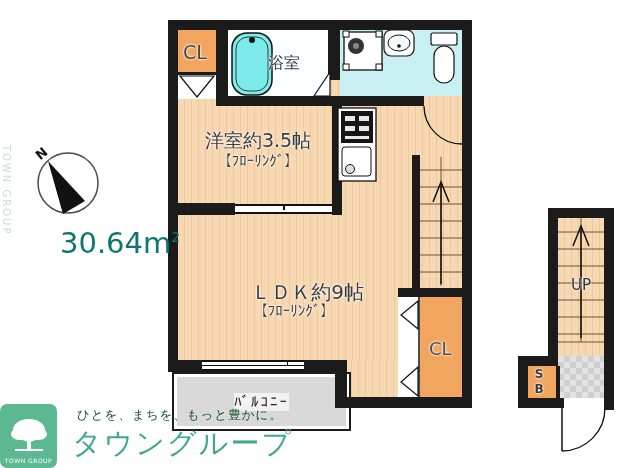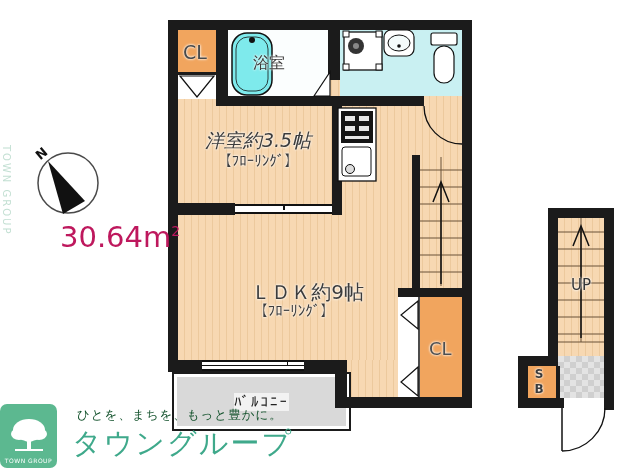--- a/index.html
+++ b/index.html
@@ -33,30 +33,30 @@
            border:2px solid #1b1b1b;box-shadow:inset 0 0 0 3px #ffffff;
            display:flex;align-items:center;justify-content:center;}
   .balcony-label{background:#f2f2f2;padding:0 0;font-size:15px;letter-spacing:2px;color:#222;}
   
   .window{left:202px;top:360px;width:102px;height:11px;background:#fff;
           border-top:2px solid #111;border-bottom:2px solid #111;box-sizing:border-box;}
   .windowMid{left:202px;top:365px;width:102px;height:1px;background:#111;}
   .windowTick{left:287px;top:361px;width:1px;height:5px;background:#111;}
   
   .cl-top{left:183px;top:41px;font-size:19px;color:#4a4a4a;}
-  .bath{left:253px;top:53px;font-size:16px;}
-  .west1{left:183px;top:128px;width:150px;text-align:center;font-size:19px;font-style:italic;}
+  .bath{left:268px;top:53px;font-size:16px;}
+  .west1{left:183px;top:128px;width:150px;text-align:center;font-size:19px;}
   .west2{left:183px;top:152px;width:150px;text-align:center;font-size:15px;}
   .ldk1{left:224px;top:279px;width:140px;text-align:right;font-size:20px;}
   .ldk2{left:224px;top:302px;width:140px;text-align:center;font-size:15px;}
   .cl-bot{left:429px;top:338px;font-size:18px;color:#4f4f4f;}
   .up{left:564px;top:276px;width:34px;text-align:center;font-size:15px;color:#333;}
   .sb{left:533px;top:367px;font-size:12px;font-weight:bold;color:#3c3c3c;
       writing-mode:vertical-lr;text-orientation:upright;line-height:1;letter-spacing:1px;}
-  .area{left:60px;top:220px;font-size:29px;color:#be185d;text-shadow:none;letter-spacing:0px;}
+  .area{left:60px;top:226px;font-size:29px;color:#0f766e;text-shadow:none;letter-spacing:0px;}
   .area sup{font-size:14px;}
   .north{left:36px;top:146px;font-size:13px;font-weight:bold;color:#111;transform:rotate(-40deg);text-shadow:none;}
   
   .logoBox{left:0px;top:404px;width:57px;height:64px;background:#5cb890;border-radius:7px;
            display:flex;flex-direction:column;align-items:center;justify-content:flex-end;}
   .logoBoxText{font-size:6px;color:#ffffff;letter-spacing:0.5px;margin-bottom:4px;text-shadow:none;position:static;}
   .tagline{left:77px;top:407px;font-size:12.5px;color:#14532d;letter-spacing:1px;text-shadow:none;}
   .brand{left:72px;top:424px;font-size:29px;color:#3fa98b;letter-spacing:2px;text-shadow:none;}
   .watermark{left:1px;top:145px;font-size:10px;color:rgba(120,185,155,0.45);
              writing-mode:vertical-rl;letter-spacing:2px;text-shadow:none;}

